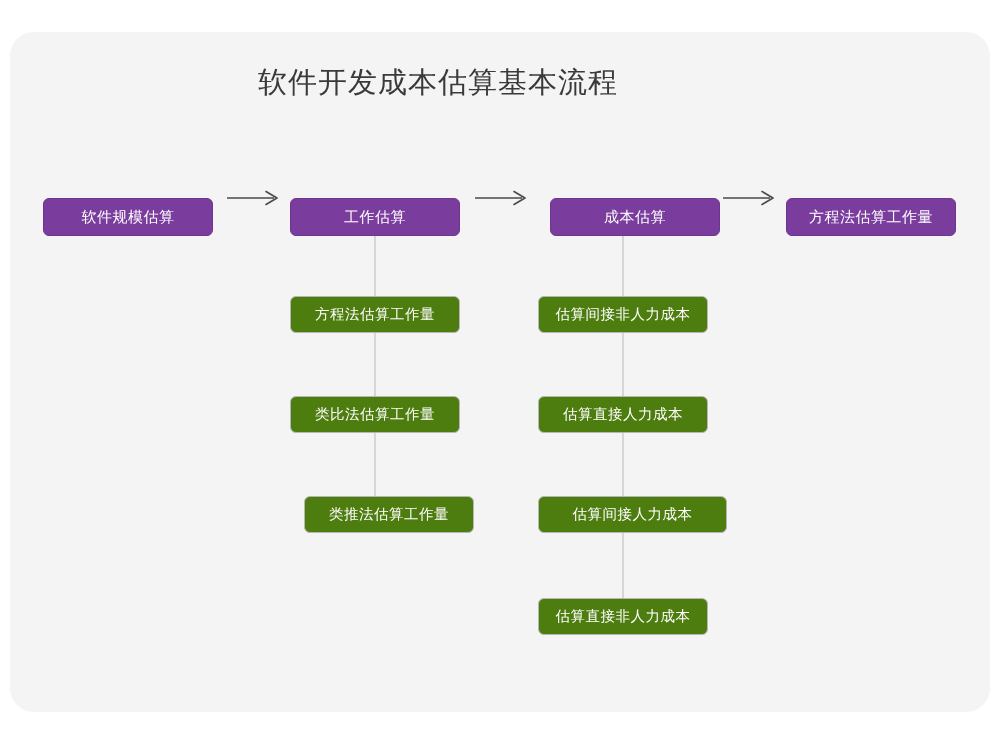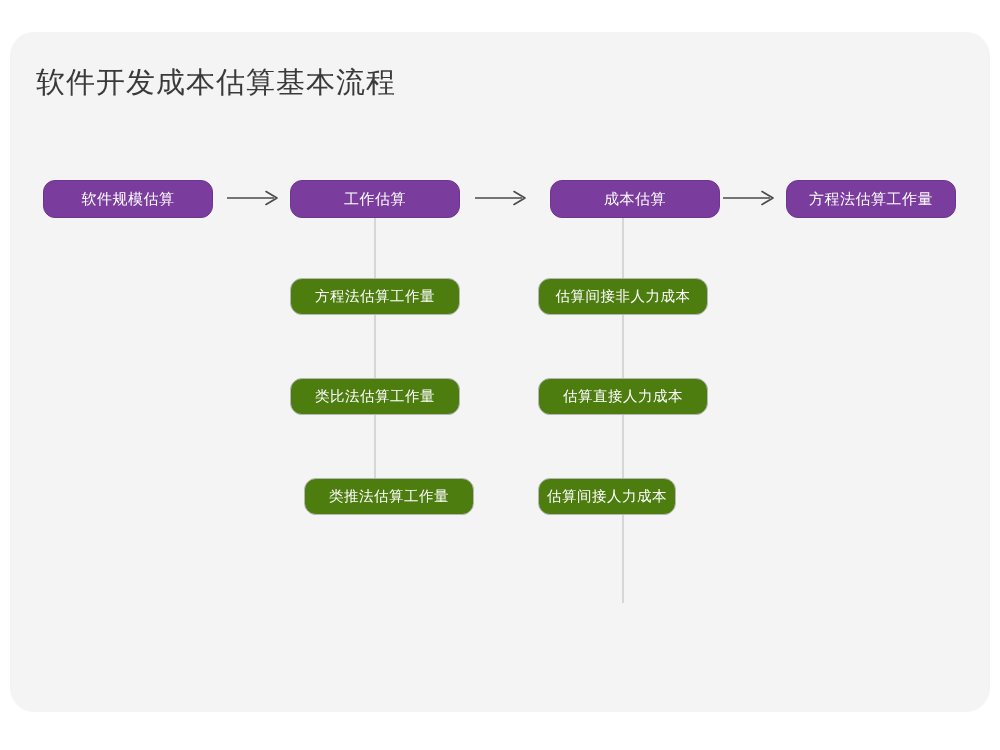--- a/index.html
+++ b/index.html
@@ -29,39 +29,40 @@
     background: #f4f4f4;
     border-radius: 24px;
   }
 
   
   .chart-title {
     position: absolute;
     left: 0;
     top: 62px;
     width: 876px;
+    text-align: center;
     font-size: 29px;
     line-height: 40px;
     color: #3a3a3a;
     letter-spacing: 1px;
     white-space: nowrap;
-    padding-left: 36px;
   }
 
   
   .node {
     position: absolute;
     box-sizing: border-box;
     display: flex;
     align-items: center;
     justify-content: center;
-    border-radius: 12px;
+    border-radius: 6px;
     color: #ffffff;
     white-space: nowrap;
     text-align: center;
+    margin-top: 18px;
   }
 
   .node.primary {
     background: #7a3d9e;
     border: 1px solid #6e3590;
     font-size: 15px;
     letter-spacing: 0.5px;
     height: 38px;
     z-index: 3;
   }
@@ -138,18 +139,19 @@
   <div class="node sub" style="left:290px; top:378px; width:170px;">类比法估算工作量</div>
 
   <div class="node sub" style="left:304px; top:478px; width:170px;">类推法估算工作量</div>
 
   <div class="node primary" style="left:550px; top:180px; width:170px;">成本估算</div>
 
   <div class="node sub" style="left:538px; top:278px; width:170px;">估算间接非人力成本</div>
 
   <div class="node sub" style="left:538px; top:378px; width:170px;">估算直接人力成本</div>
 
-  <div class="node sub" style="left:538px; top:478px; width:138px;">估算间接人力成本</div>
+  <div class="node sub" style="left:538px; top:478px; width:189px;">估算间接人力成本</div>
 
+  <div class="node sub" style="left:538px; top:580px; width:170px;">估算直接非人力成本</div>
 
   <div class="node primary" style="left:786px; top:180px; width:170px;">方程法估算工作量</div>
 
 </div>
 
 </body></html>

